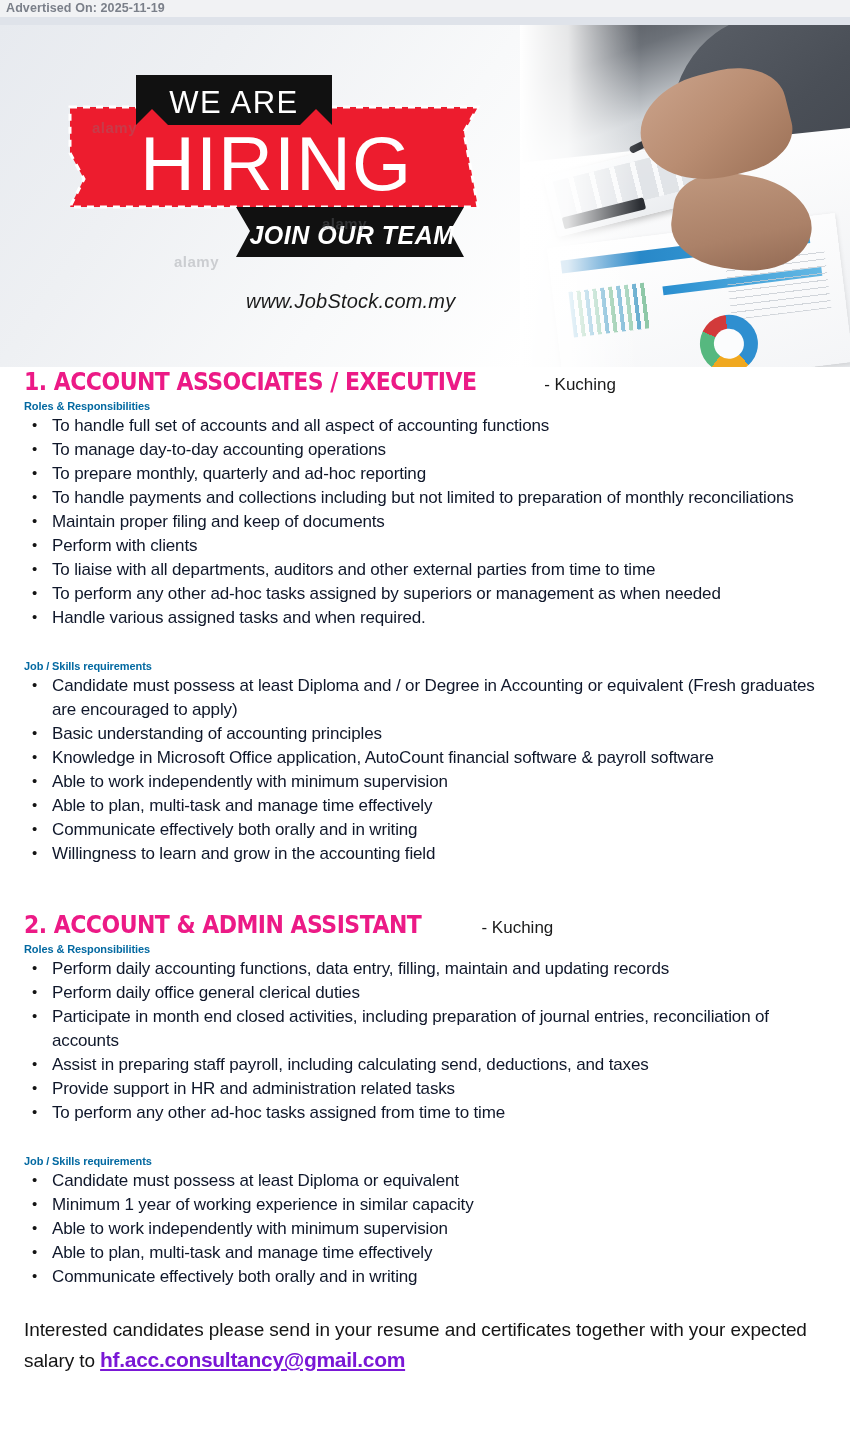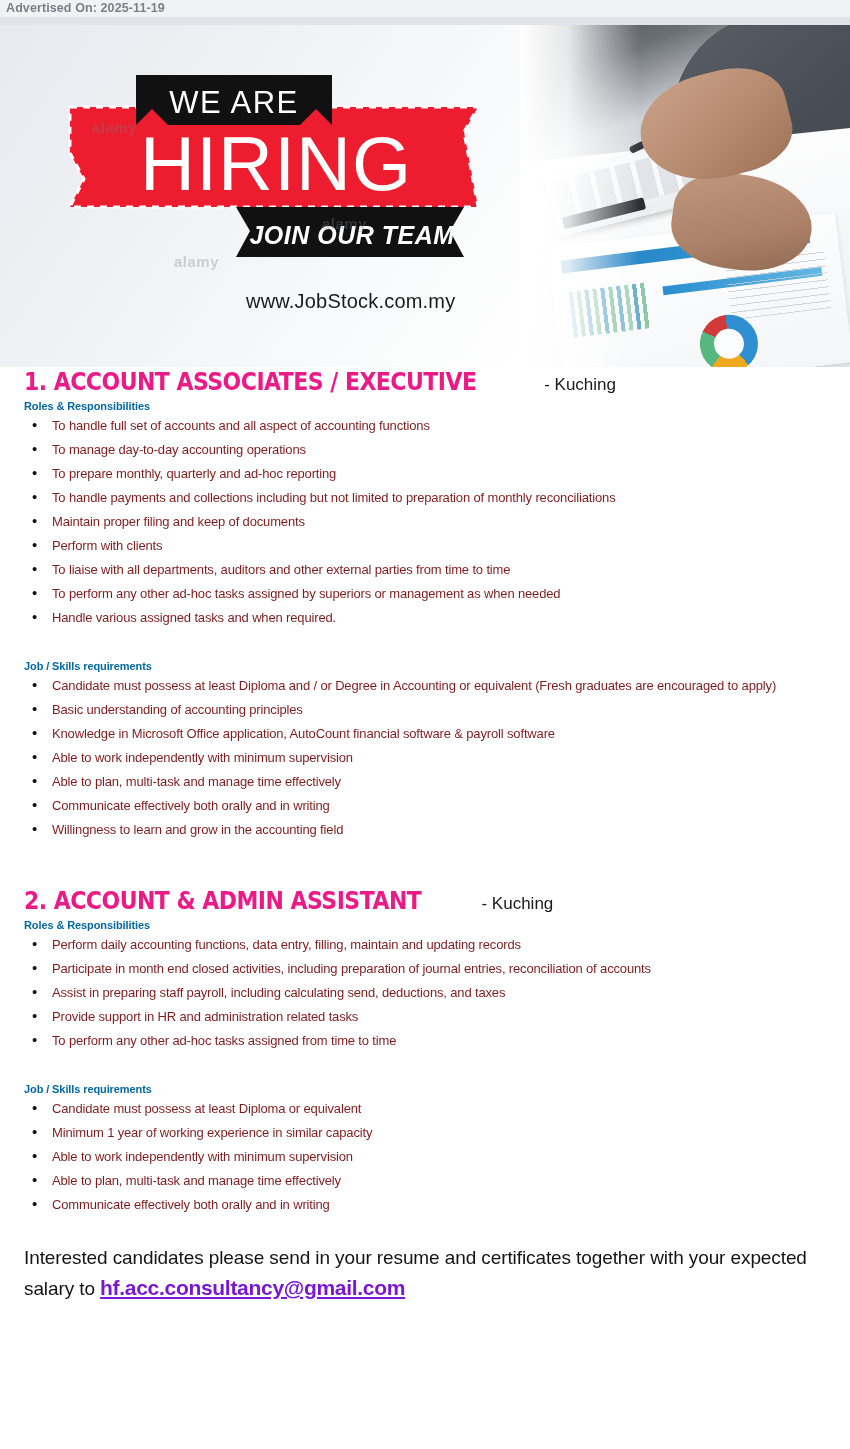--- a/index.html
+++ b/index.html
@@ -207,20 +207,21 @@
 
   
   .site-url {
     position: absolute;
     left: 246px;
     top: 265px;
     font-family: "Liberation Sans", sans-serif;
     font-size: 20px;
     color: #1b1b1b;
     letter-spacing: .2px;
+    font-style: italic;
   }
 
   
   .content {
     position: relative;
     padding: 0 14px 0 24px;
   }
 
   .job-block { position: relative; }
 
@@ -254,23 +255,23 @@
     margin-top: 2px;
   }
 
   ul.bullets {
     list-style: none;
     margin: 2px 0 0 0;
     padding: 0;
   }
   ul.bullets li {
     position: relative;
-    font-size: 13px;
+    font-size: 17px;
     line-height: 24px;
-    color: #7f1d1d;
+    color: #0f172a;
     padding-left: 28px;
     letter-spacing: -.15px;
     margin-bottom: 0;
   }
   ul.bullets li:before {
     content: "\2022";
     position: absolute;
     left: 8px;
     top: -1px;
     font-size: 15px;
@@ -383,20 +384,21 @@
   <div class="spacer-lg"></div>
 
   <div class="job-block">
     <div class="job-head">
       <span class="job-title">2. ACCOUNT &amp; ADMIN ASSISTANT</span>
       <span class="job-location">- Kuching</span>
     </div>
     <div class="section-head">Roles &amp; Responsibilities</div>
     <ul class="bullets">
       <li>Perform daily accounting functions, data entry, filling, maintain and updating records</li>
+      <li>Perform daily office general clerical duties</li>
       <li>Participate in month end closed activities, including preparation of journal entries, reconciliation of accounts</li>
       <li>Assist in preparing staff payroll, including calculating send, deductions, and taxes</li>
       <li>Provide support in HR and administration related tasks</li>
       <li>To perform any other ad-hoc tasks assigned from time to time</li>
     </ul>
 
     <div class="spacer-md"></div>
 
     <div class="section-head">Job / Skills requirements</div>
     <ul class="bullets">

